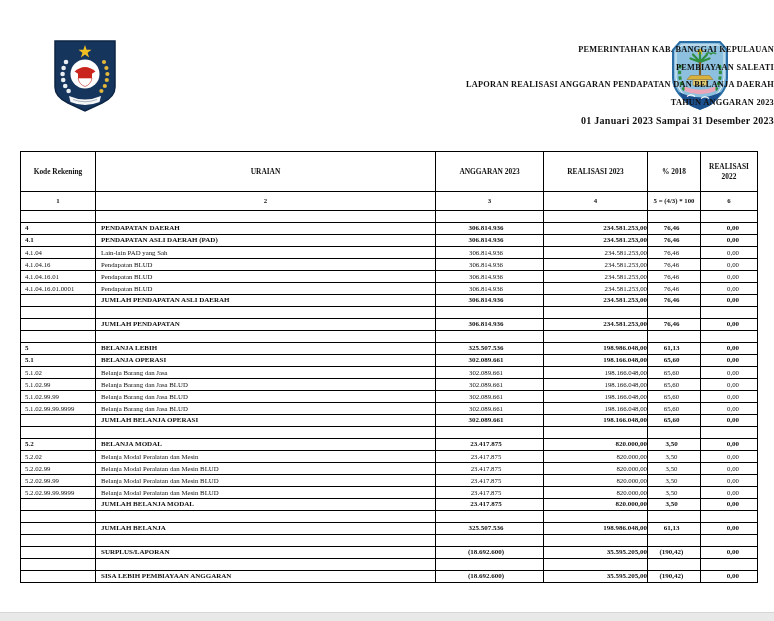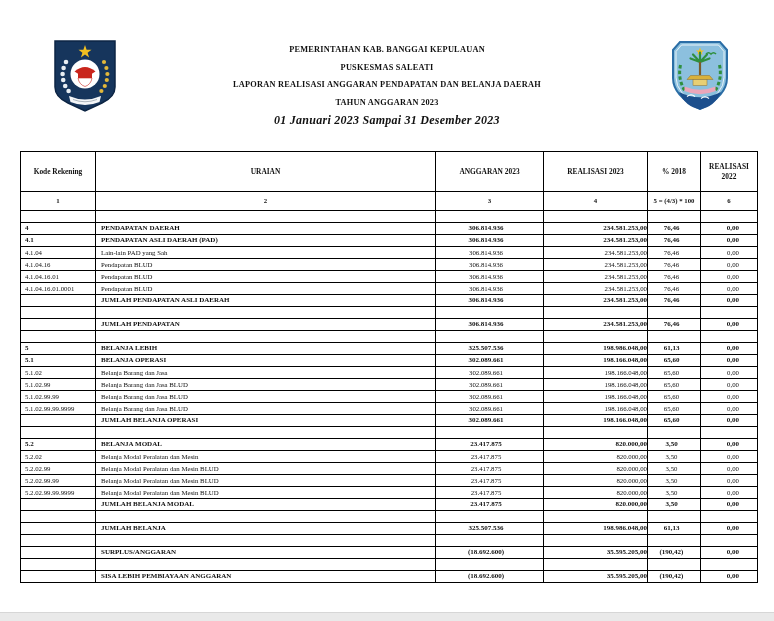--- a/index.html
+++ b/index.html
@@ -7,24 +7,24 @@
   body {
     background: #ffffff;
     font-family: "Liberation Serif", "DejaVu Serif", serif;
     color: #000;
   }
   .page { position: relative; width: 774px; height: 621px; background: #fff; overflow: hidden; }
 
   
   .titles {
     position: absolute; top: 41px; left: 0; width: 774px;
-    text-align: center; font-weight: bold; color: #111;
+    text-align: right; font-weight: bold; color: #111;
   }
   .titles .t { font-size: 8.3px; line-height: 17.7px; letter-spacing: 0.25px; }
-  .titles .t5 { font-size: 12px; font-style: italic; }
+  .titles .t5 { font-size: 10px; }
   .logo { position: absolute; top: 39px; }
   .logo.left  { left: 52px; }
   .logo.right { left: 669px; }
 
   
   table.report {
     position: absolute; left: 20px; top: 151px; width: 737px;
     border-collapse: collapse; table-layout: fixed;
     border: 1.5px solid #000;
   }
@@ -105,21 +105,21 @@
       <rect x="24" y="40.5" width="14" height="6" fill="#e7cf74" stroke="#8a6d2f" stroke-width="0.5"></rect>
       <path d="M15.5 47.5 q15.5 6.5 31 0 v4.5 q-15.5 6.5 -31 0 z" fill="#eba6ba"></path>
       <path d="M10 53 q21 10.5 42 0 q-6 14.5 -21 17.5 q-15 -3 -21 -17.5 z" fill="#1c4f8d"></path>
       <path d="M18 57.5 q4 -3.2 8 0" stroke="#ffffff" stroke-width="1.2" fill="none"></path>
       <path d="M32 59.5 q4 -3.2 8 0" stroke="#ffffff" stroke-width="1.2" fill="none"></path>
     </svg>
   </div>
 
   <div class="titles">
     <div class="t">PEMERINTAHAN KAB. BANGGAI KEPULAUAN</div>
-    <div class="t">PUSKESMAS SALEATI</div>
+    <div class="t">PEMBIAYAAN SALEATI</div>
     <div class="t">LAPORAN REALISASI ANGGARAN PENDAPATAN DAN BELANJA DAERAH</div>
     <div class="t">TAHUN ANGGARAN 2023</div>
     <div class="t t5">01 Januari 2023 Sampai 31 Desember 2023</div>
   </div>
 
   <table class="report">
     <colgroup>
       <col style="width:75px">
         <col style="width:340px">
         <col style="width:108px">
@@ -365,21 +365,21 @@
         <tr>
           <td></td>
           <td></td>
           <td></td>
           <td></td>
           <td></td>
           <td></td>
         </tr>
         <tr class="bold">
           <td></td>
-          <td>SURPLUS/ANGGARAN</td>
+          <td>SURPLUS/LAPORAN</td>
           <td>(18.692.600)</td>
           <td>35.595.205,00</td>
           <td>(190,42)</td>
           <td>0,00</td>
         </tr>
         <tr>
           <td></td>
           <td></td>
           <td></td>
           <td></td>

